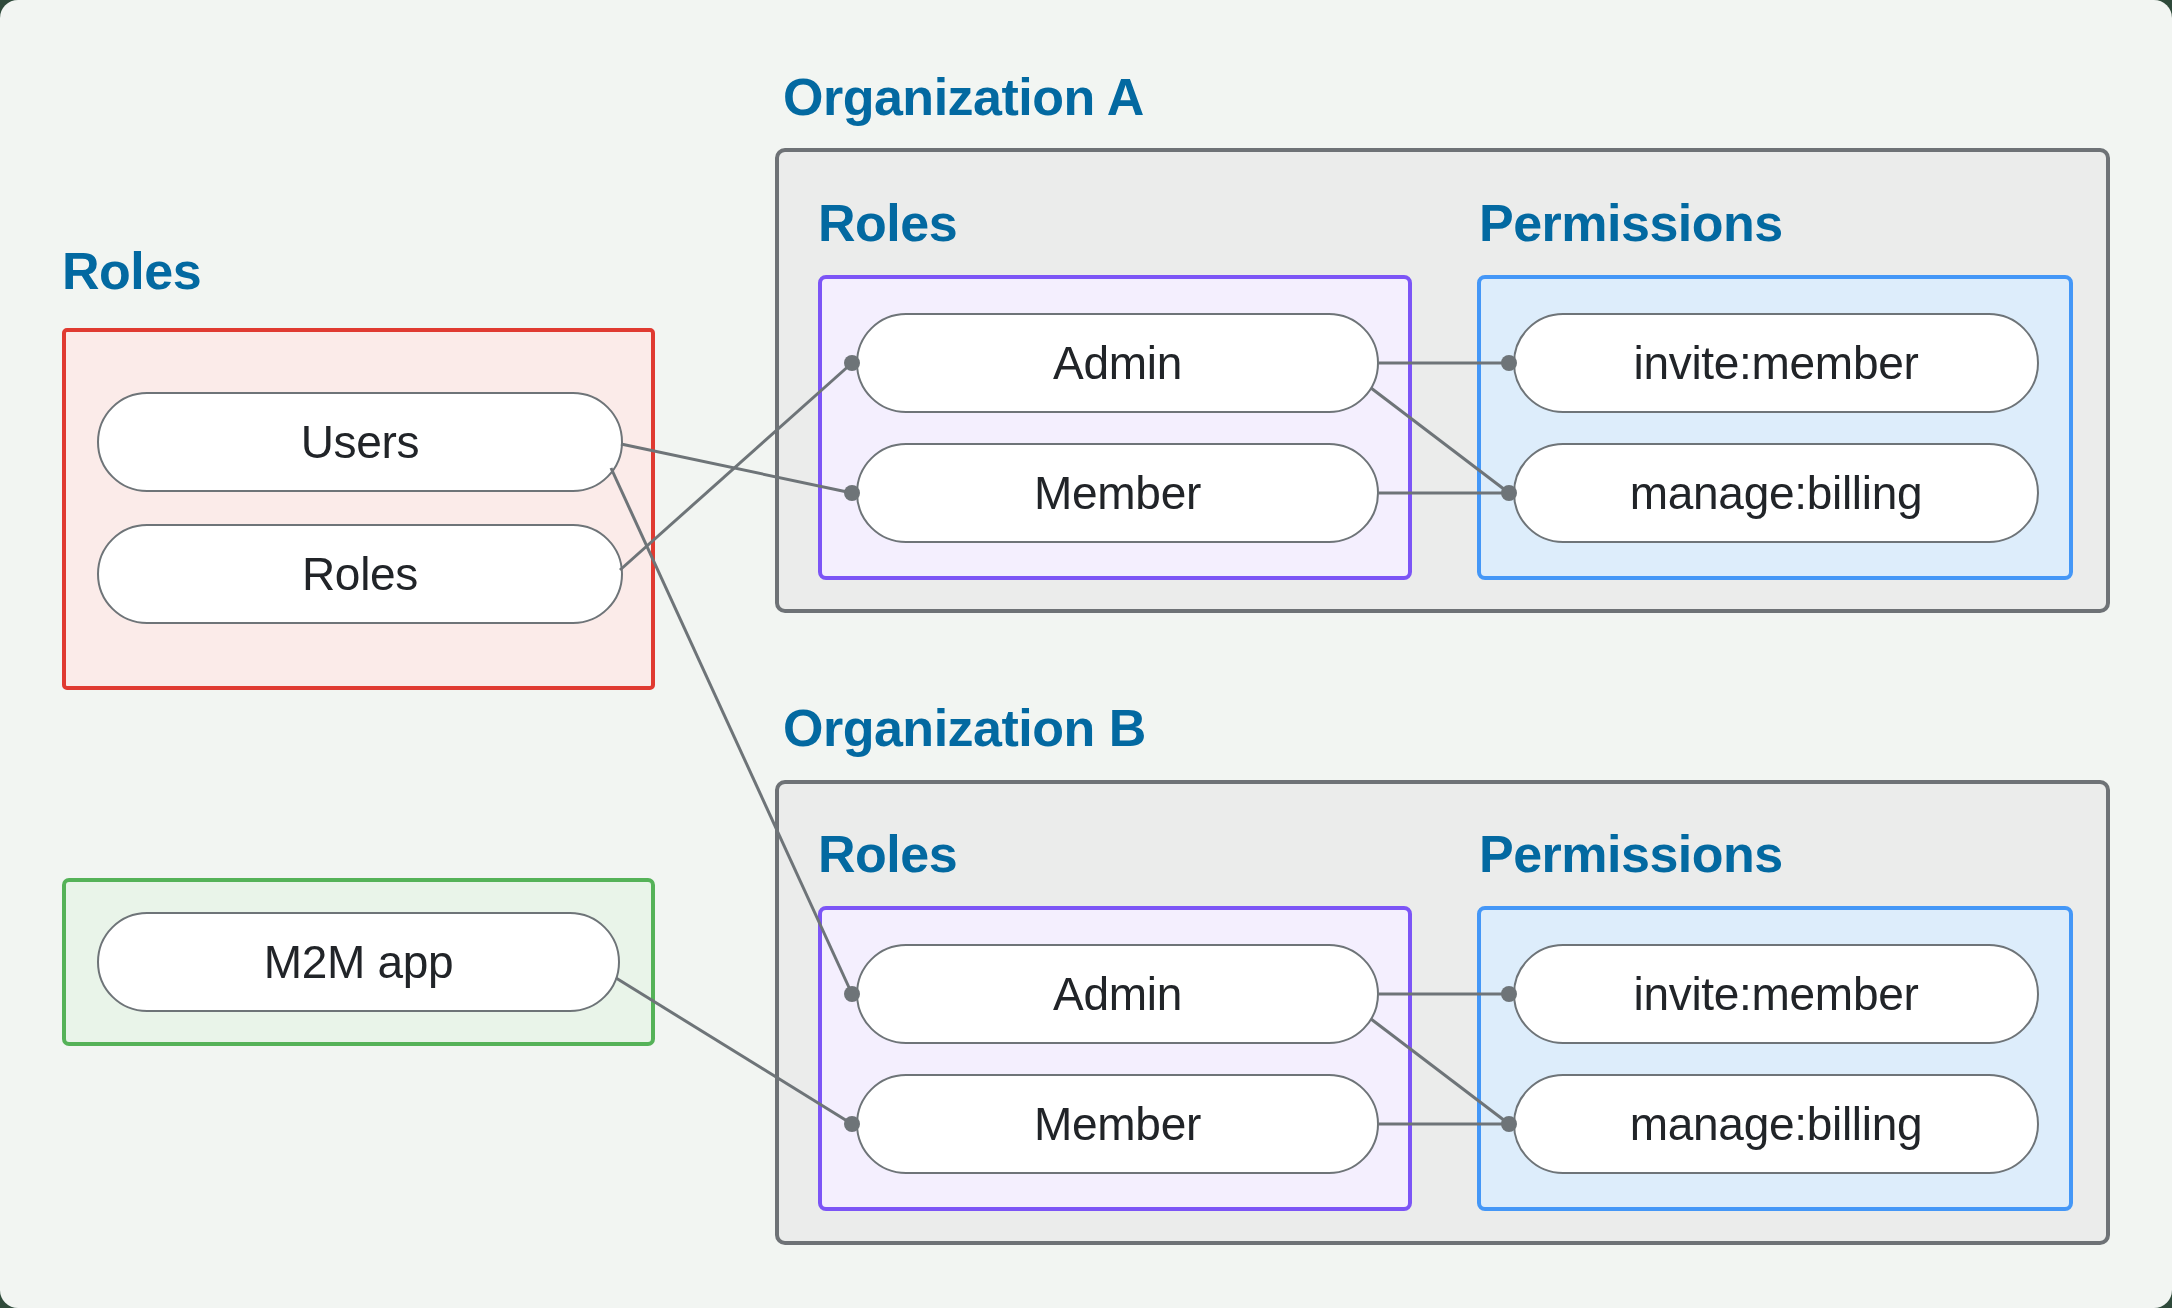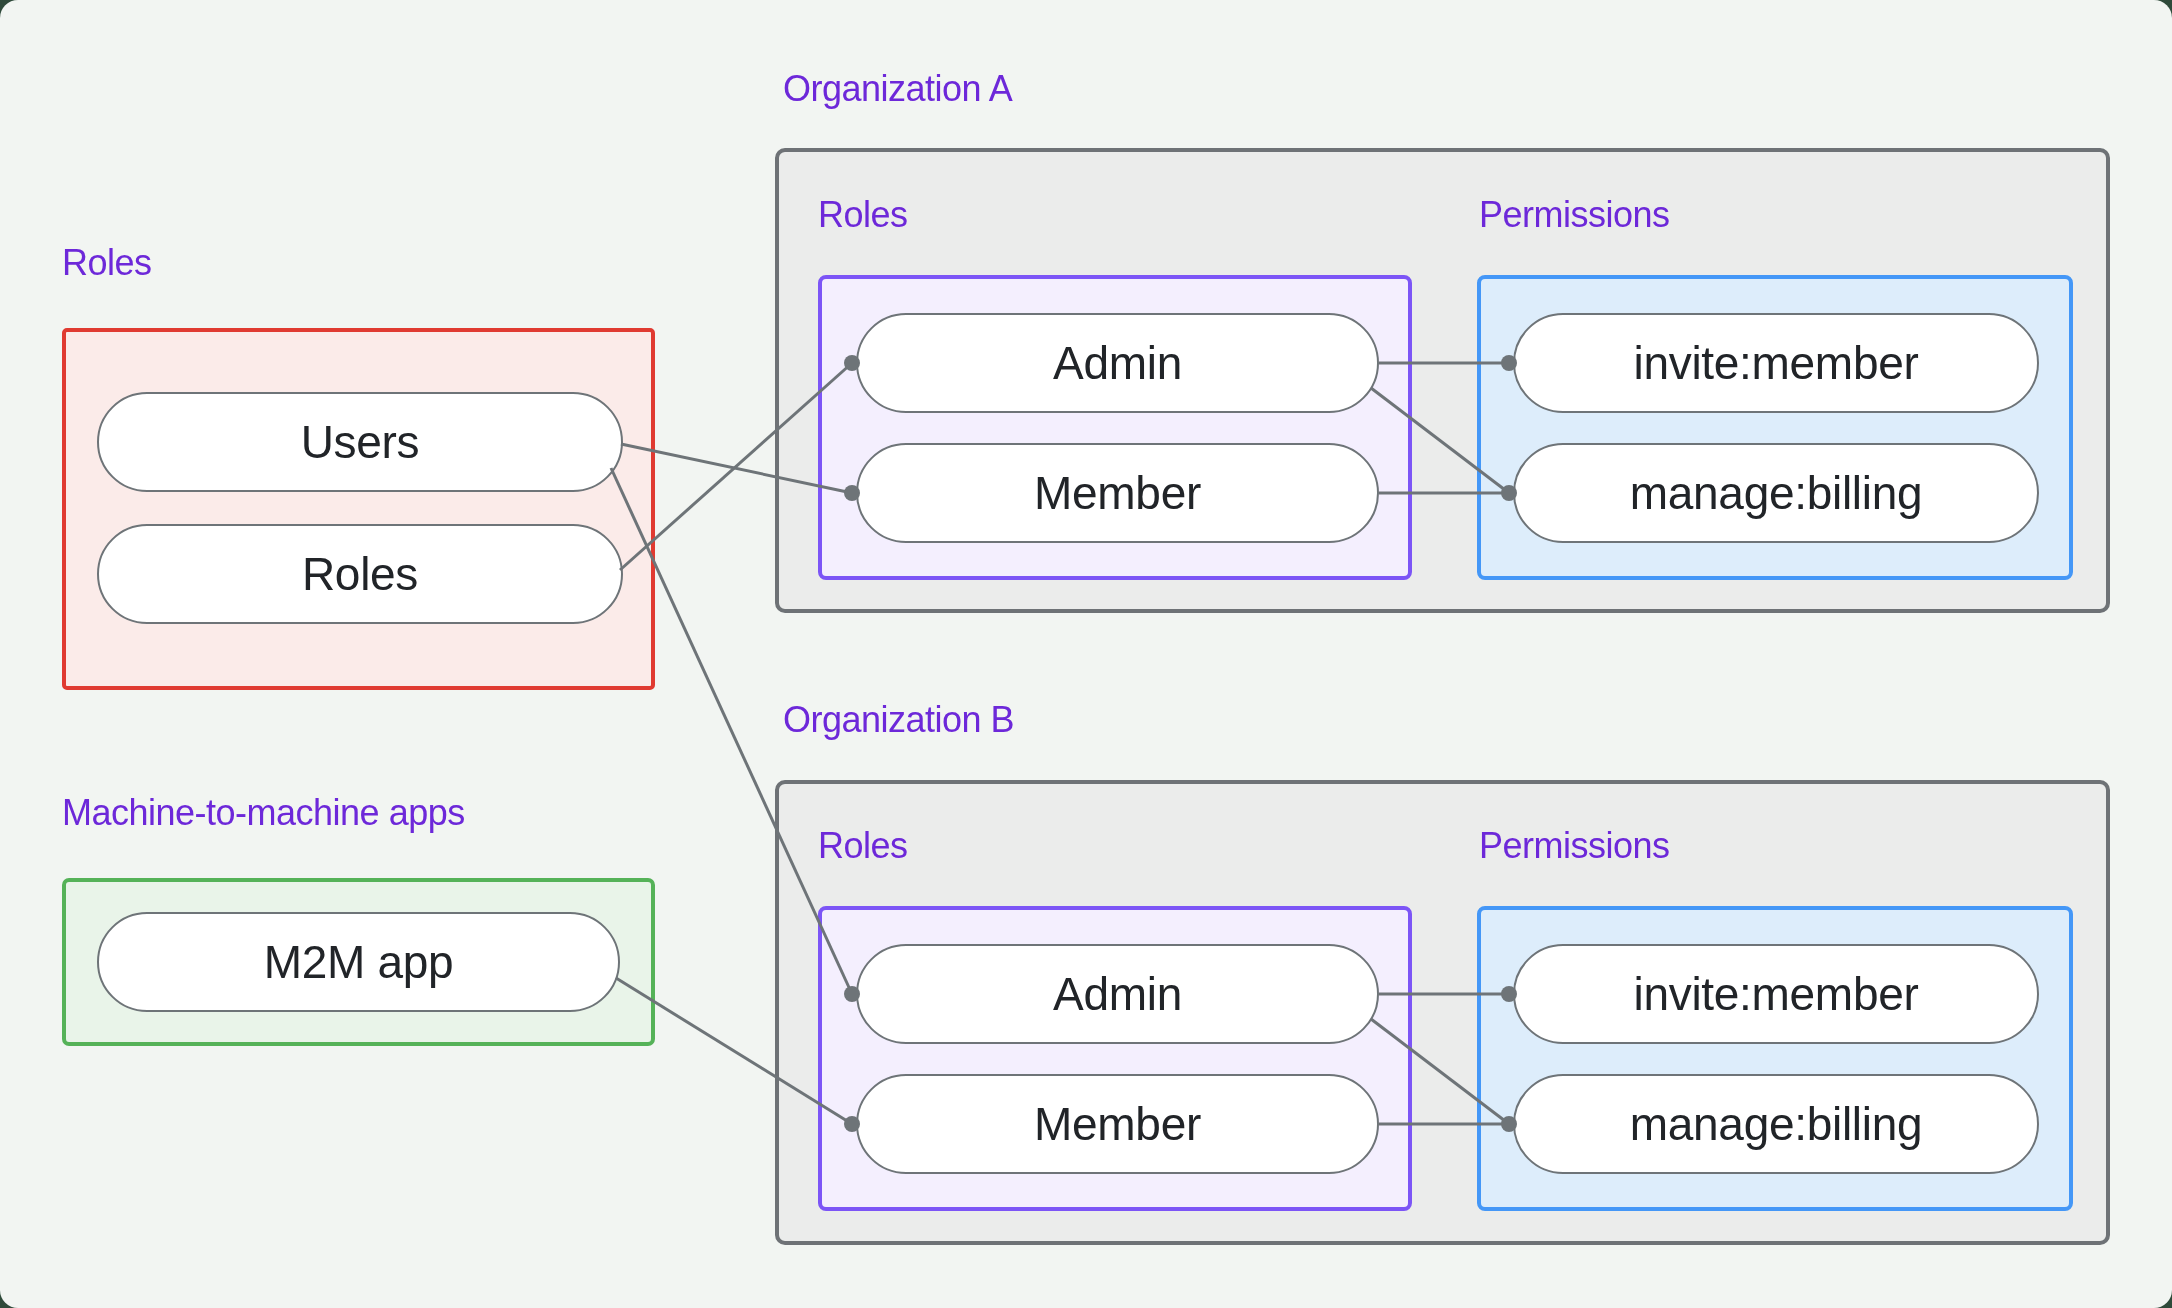--- a/index.html
+++ b/index.html
@@ -9,22 +9,22 @@
     font-family:"Liberation Sans","DejaVu Sans",sans-serif;
     position:relative;overflow:hidden;
   }
   .page{
     position:absolute;inset:0;
     background:#f2f5f2;
     border-radius:18px;
   }
   .label{
     position:absolute;
-    font-size:36px;line-height:1.05;
-    font-weight:400;color:#6d28d9;
+    font-size:52px;line-height:1.05;
+    font-weight:700;color:#0369a1;
     letter-spacing:-0.5px;
     white-space:nowrap;
   }
   .box{position:absolute;box-sizing:border-box;}
   .org-box{
     background:#ebeceb;border:4px solid #6e7276;border-radius:10px;
   }
   .red-box{background:#fbebe9;border:4px solid #e03a31;border-radius:5px;}
   .green-box{background:#e9f4e9;border:4px solid #55b258;border-radius:7px;}
   .purple-box{background:#f4effe;border:4px solid #7c55f6;border-radius:8px;}
@@ -48,21 +48,20 @@
 
 <div class="page">
 
   <div class="label" style="left:62px;top:244px;">Roles</div>
 
   <div class="box red-box" style="left:62px;top:328px;width:593px;height:362px;"></div>
 
   <div class="pill" style="left:97px;top:392px;width:526px;">Users</div>
   <div class="pill" style="left:97px;top:524px;width:526px;">Roles</div>
 
-  <div class="label" style="left:62px;top:794px;">Machine-to-machine apps</div>
 
   <div class="box green-box" style="left:62px;top:878px;width:593px;height:168px;"></div>
 
   <div class="pill" style="left:97px;top:912px;width:523px;">M2M app</div>
 
   <div class="label" style="left:783px;top:70px;">Organization A</div>
 
   <div class="box org-box" style="left:775px;top:148px;width:1335px;height:465px;"></div>
 
   <div class="label" style="left:818px;top:196px;">Roles</div>

